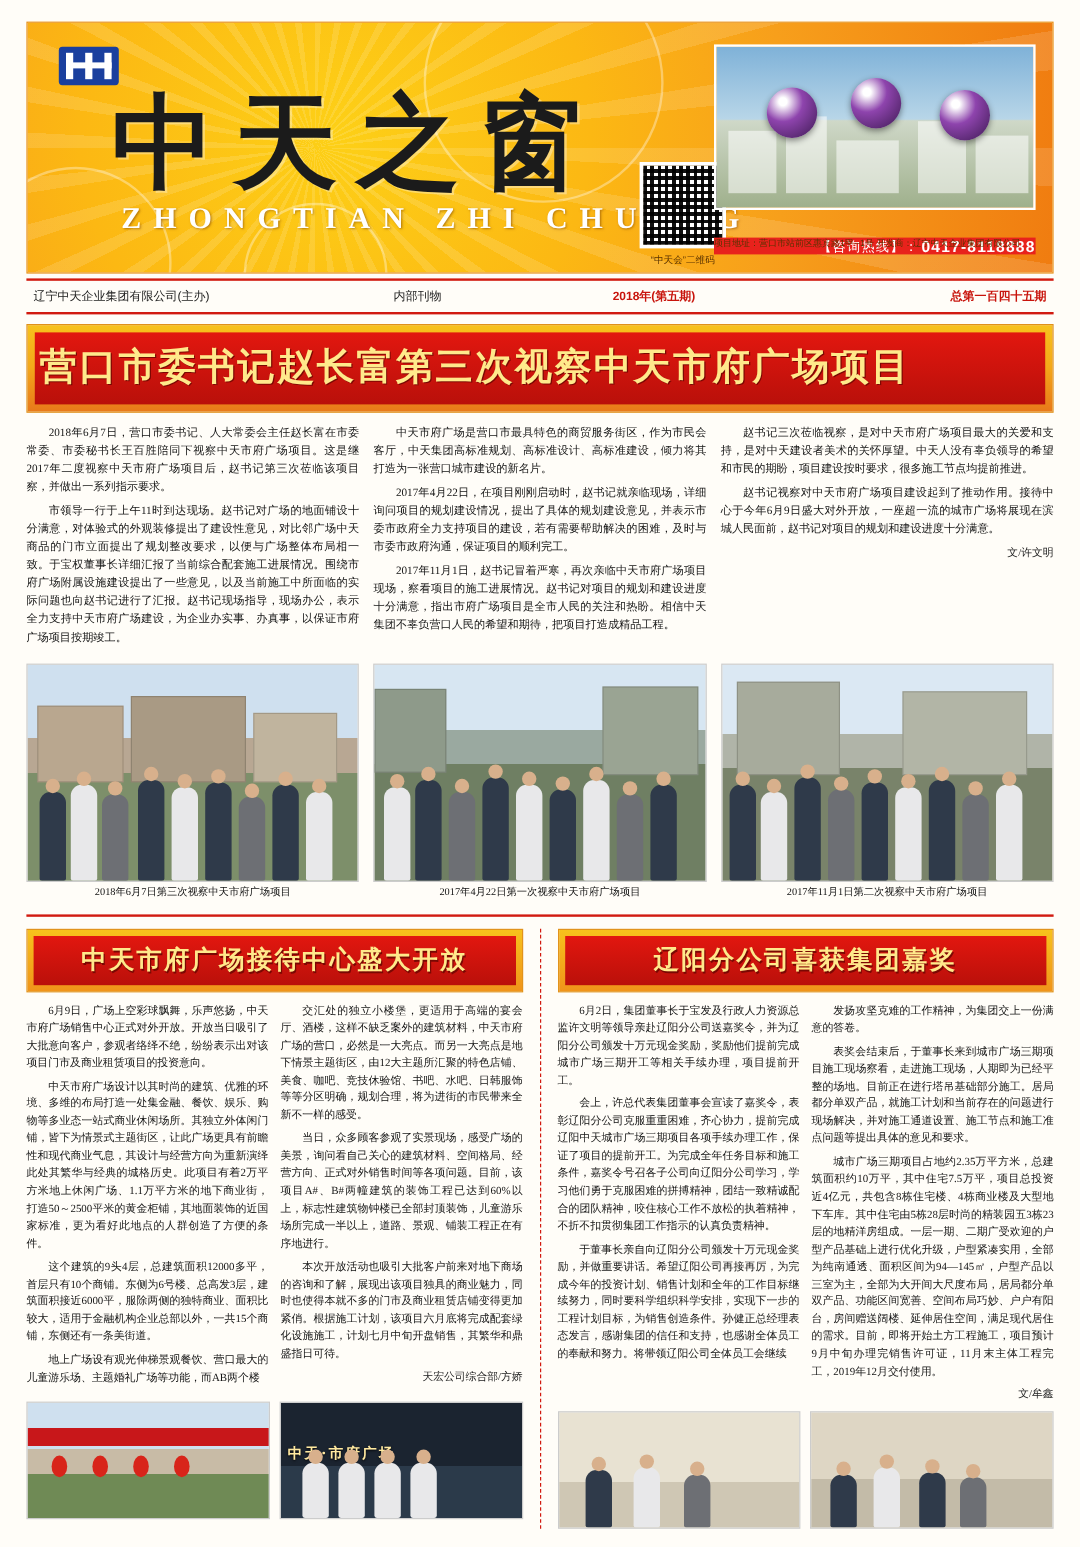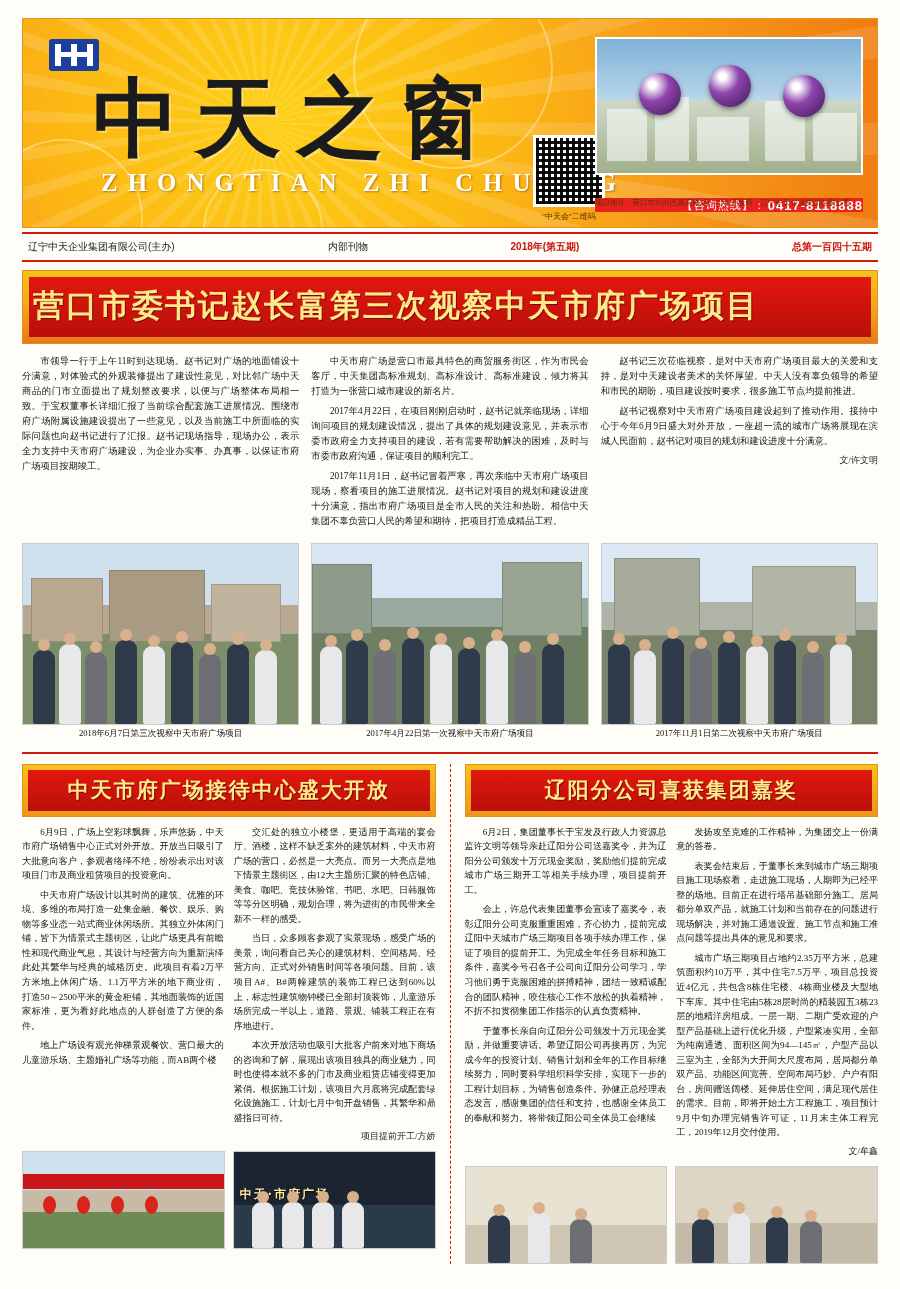--- a/index.html
+++ b/index.html
@@ -271,20 +271,21 @@
     <div class="ib3">2018年(第五期)</div>
     <div class="ib4">总第一百四十五期</div>
   </div>
 
   <div class="headline-wrap">
     <div class="headline">营口市委书记赵长富第三次视察中天市府广场项目</div>
   </div>
 
   <div class="lead-cols">
     <div class="col">
+      <p>2018年6月7日，营口市委书记、人大常委会主任赵长富在市委常委、市委秘书长王百胜陪同下视察中天市府广场项目。这是继2017年二度视察中天市府广场项目后，赵书记第三次莅临该项目察，并做出一系列指示要求。</p>
       <p>市领导一行于上午11时到达现场。赵书记对广场的地面铺设十分满意，对体验式的外观装修提出了建设性意见，对比邻广场中天商品的门市立面提出了规划整改要求，以便与广场整体布局相一致。于宝权董事长详细汇报了当前综合配套施工进展情况。围绕市府广场附属设施建设提出了一些意见，以及当前施工中所面临的实际问题也向赵书记进行了汇报。赵书记现场指导，现场办公，表示全力支持中天市府广场建设，为企业办实事、办真事，以保证市府广场项目按期竣工。</p>
     </div>
     <div class="col">
       <p>中天市府广场是营口市最具特色的商贸服务街区，作为市民会客厅，中天集团高标准规划、高标准设计、高标准建设，倾力将其打造为一张营口城市建设的新名片。</p>
       <p>2017年4月22日，在项目刚刚启动时，赵书记就亲临现场，详细询问项目的规划建设情况，提出了具体的规划建设意见，并表示市委市政府全力支持项目的建设，若有需要帮助解决的困难，及时与市委市政府沟通，保证项目的顺利完工。</p>
       <p>2017年11月1日，赵书记冒着严寒，再次亲临中天市府广场项目现场，察看项目的施工进展情况。赵书记对项目的规划和建设进度十分满意，指出市府广场项目是全市人民的关注和热盼。相信中天集团不辜负营口人民的希望和期待，把项目打造成精品工程。</p>
     </div>
     <div class="col">
       <p>赵书记三次莅临视察，是对中天市府广场项目最大的关爱和支持，是对中天建设者美术的关怀厚望。中天人没有辜负领导的希望和市民的期盼，项目建设按时要求，很多施工节点均提前推进。</p>
       <p>赵书记视察对中天市府广场项目建设起到了推动作用。接待中心于今年6月9日盛大对外开放，一座超一流的城市广场将展现在滨城人民面前，赵书记对项目的规划和建设进度十分满意。</p>
@@ -353,27 +354,28 @@
   <div class="lower">
 
     <div class="lower-col">
       <div class="sub-banner">
         <div class="inner">中天市府广场接待中心盛大开放</div>
       </div>
       <div class="two-col">
         <div class="c">
           <p>6月9日，广场上空彩球飘舞，乐声悠扬，中天市府广场销售中心正式对外开放。开放当日吸引了大批意向客户，参观者络绎不绝，纷纷表示出对该项目门市及商业租赁项目的投资意向。</p>
           <p>中天市府广场设计以其时尚的建筑、优雅的环境、多维的布局打造一处集金融、餐饮、娱乐、购物等多业态一站式商业休闲场所。其独立外体闲门铺，皆下为情景式主题街区，让此广场更具有前瞻性和现代商业气息，其设计与经营方向为重新演绎此处其繁华与经典的城格历史。此项目有着2万平方米地上休闲广场、1.1万平方米的地下商业街，打造50～2500平米的黄金柜铺，其地面装饰的近国家标准，更为看好此地点的人群创造了方便的条件。</p>
+          <p>这个建筑的9头4层，总建筑面积12000多平，首层只有10个商铺。东侧为6号楼、总高发3层，建筑面积接近6000平，服除两侧的独特商业、面积比较大，适用于金融机构企业总部以外，一共15个商铺，东侧还有一条美街道。</p>
           <p>地上广场设有观光伸梯景观餐饮、营口最大的儿童游乐场、主题婚礼广场等功能，而AB两个楼</p>
         </div>
         <div class="c">
           <p>交汇处的独立小楼堡，更适用于高端的宴会厅、酒楼，这样不缺乏案外的建筑材料，中天市府广场的营口，必然是一大亮点。而另一大亮点是地下情景主题街区，由12大主题所汇聚的特色店铺、美食、咖吧、竞技休验馆、书吧、水吧、日韩服饰等等分区明确，规划合理，将为进街的市民带来全新不一样的感受。</p>
           <p>当日，众多顾客参观了实景现场，感受广场的美景，询问看自己关心的建筑材料、空间格局、经营方向、正式对外销售时间等各项问题。目前，该项目A#、B#两幢建筑的装饰工程已达到60%以上，标志性建筑物钟楼已全部封顶装饰，儿童游乐场所完成一半以上，道路、景观、铺装工程正在有序地进行。</p>
           <p>本次开放活动也吸引大批客户前来对地下商场的咨询和了解，展现出该项目独具的商业魅力，同时也使得本就不多的门市及商业租赁店铺变得更加紧俏。根据施工计划，该项目六月底将完成配套绿化设施施工，计划七月中旬开盘销售，其繁华和鼎盛指日可待。</p>
-          <div class="byline">项目提前开工/方娇</div>
+          <div class="byline">天宏公司综合部/方娇</div>
         </div>
       </div>
       <div class="mini-photos">
         <div class="mini m1">
           <div class="sign-strip"></div>
           <div class="lantern" style="left:20px;top:44px;"></div>
           <div class="lantern" style="left:54px;top:44px;"></div>
           <div class="lantern" style="left:88px;top:44px;"></div>
           <div class="lantern" style="left:122px;top:44px;"></div>
         </div>

